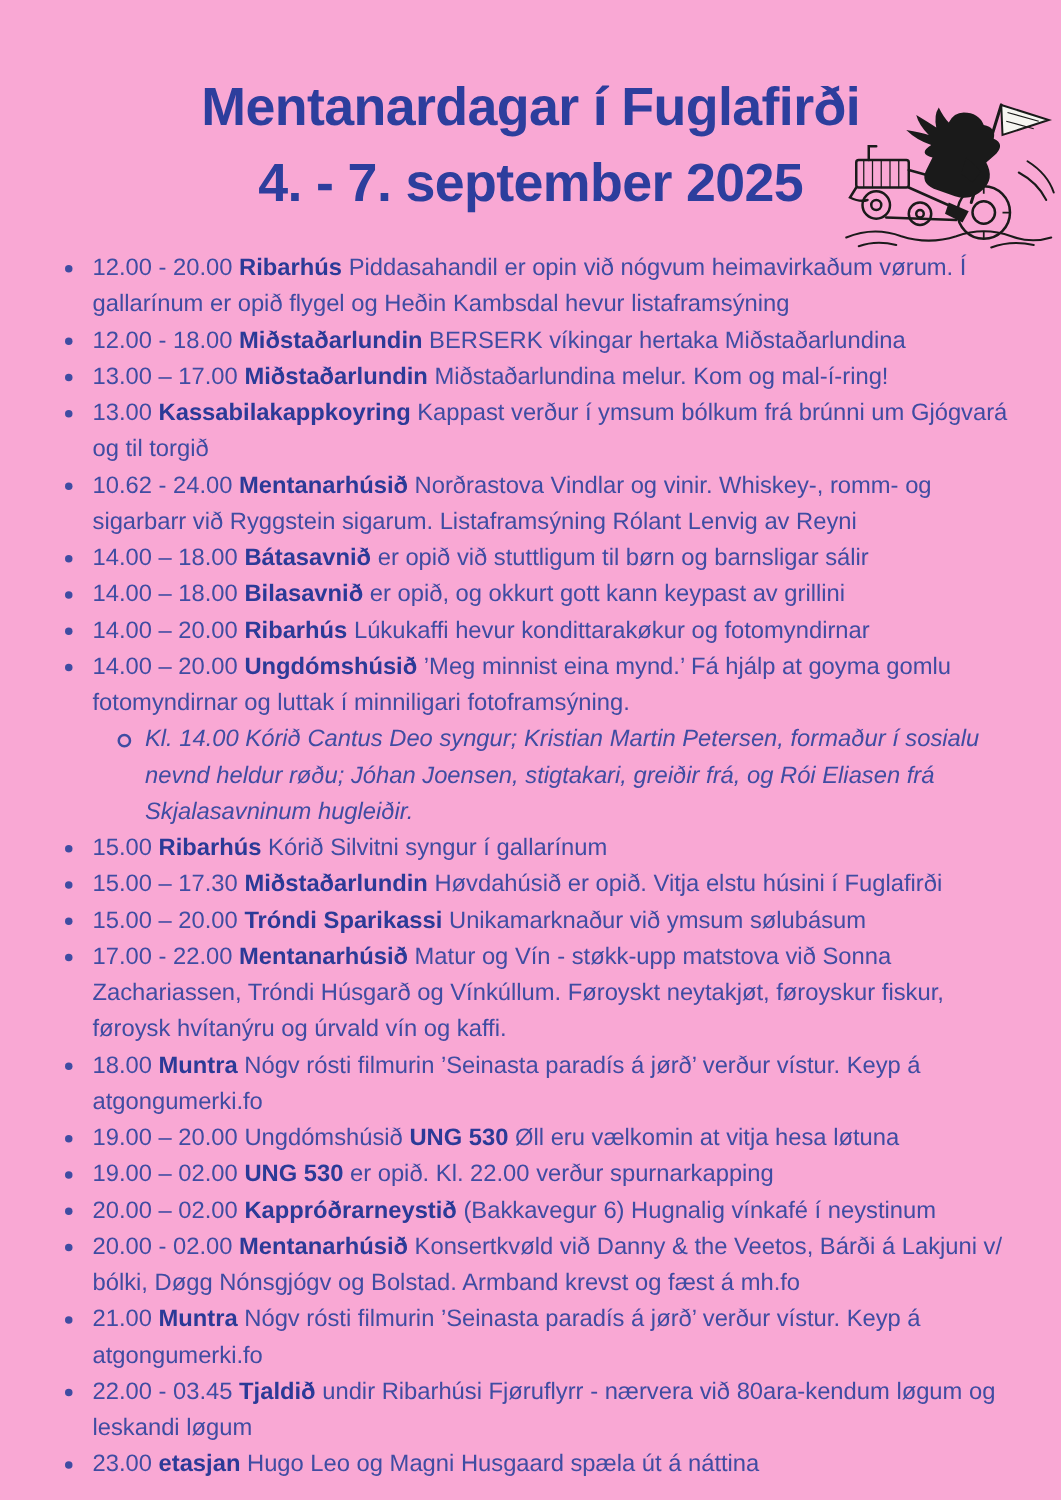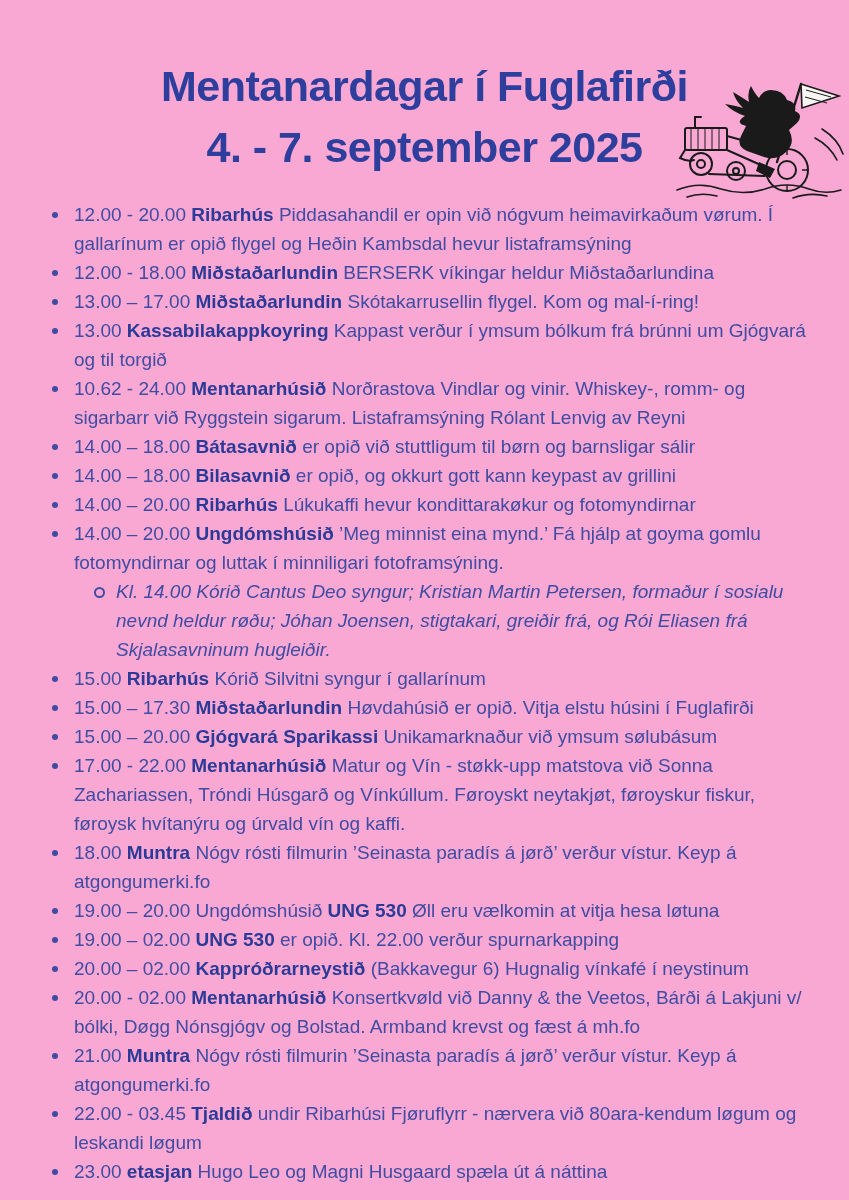--- a/index.html
+++ b/index.html
@@ -68,25 +68,25 @@
     </svg>
   </div>
 
   <ul class="events" id="event-list">
       <li class="event">
         <span class="bullet"></span>
         <div class="event-text"><span class="time">12.00 - 20.00 </span><strong class="venue">Ribarhús</strong><span class="desc"> Piddasahandil er opin við nógvum heimavirkaðum vørum. Í gallarínum er opið flygel og Heðin Kambsdal hevur listaframsýning</span></div>
       </li>
       <li class="event">
         <span class="bullet"></span>
-        <div class="event-text"><span class="time">12.00 - 18.00 </span><strong class="venue">Miðstaðarlundin</strong><span class="desc"> BERSERK víkingar heldur Miðstaðarlundina</span></div>
+        <div class="event-text"><span class="time">12.00 - 18.00 </span><strong class="venue">Miðstaðarlundin</strong><span class="desc"> BERSERK víkingar hertaka Miðstaðarlundina</span></div>
       </li>
       <li class="event">
         <span class="bullet"></span>
-        <div class="event-text"><span class="time">13.00 – 17.00 </span><strong class="venue">Miðstaðarlundin</strong><span class="desc"> Skótakarrusellin flygel. Kom og mal-í-ring!</span></div>
+        <div class="event-text"><span class="time">13.00 – 17.00 </span><strong class="venue">Miðstaðarlundin</strong><span class="desc"> Miðstaðarlundina melur. Kom og mal-í-ring!</span></div>
       </li>
       <li class="event">
         <span class="bullet"></span>
         <div class="event-text"><span class="time">13.00 </span><strong class="venue">Kassabilakappkoyring</strong><span class="desc"> Kappast verður í ymsum bólkum frá brúnni um Gjógvará og til torgið</span></div>
       </li>
       <li class="event">
         <span class="bullet"></span>
         <div class="event-text"><span class="time">10.62 - 24.00 </span><strong class="venue">Mentanarhúsið</strong><span class="desc"> Norðrastova Vindlar og vinir. Whiskey-, romm- og sigarbarr við Ryggstein sigarum. Listaframsýning Rólant Lenvig av Reyni</span></div>
       </li>
       <li class="event">
@@ -113,21 +113,21 @@
       <li class="event">
         <span class="bullet"></span>
         <div class="event-text"><span class="time">15.00 </span><strong class="venue">Ribarhús</strong><span class="desc"> Kórið Silvitni syngur í gallarínum</span></div>
       </li>
       <li class="event">
         <span class="bullet"></span>
         <div class="event-text"><span class="time">15.00 – 17.30 </span><strong class="venue">Miðstaðarlundin</strong><span class="desc"> Høvdahúsið er opið. Vitja elstu húsini í Fuglafirði</span></div>
       </li>
       <li class="event">
         <span class="bullet"></span>
-        <div class="event-text"><span class="time">15.00 – 20.00 </span><strong class="venue">Gjógvará Sparikassi</strong><span class="desc"> Unikamarknaður við ymsum sølubásum</span></div>
+        <div class="event-text"><span class="time">15.00 – 20.00 </span><strong class="venue">Tróndi Sparikassi</strong><span class="desc"> Unikamarknaður við ymsum sølubásum</span></div>
       </li>
       <li class="event">
         <span class="bullet"></span>
         <div class="event-text"><span class="time">17.00 - 22.00 </span><strong class="venue">Mentanarhúsið</strong><span class="desc"> Matur og Vín - støkk-upp matstova við Sonna Zachariassen, Tróndi Húsgarð og Vínkúllum. Føroyskt neytakjøt, føroyskur fiskur, føroysk hvítanýru og úrvald vín og kaffi.</span></div>
       </li>
       <li class="event">
         <span class="bullet"></span>
         <div class="event-text"><span class="time">18.00 </span><strong class="venue">Muntra</strong><span class="desc"> Nógv rósti filmurin ’Seinasta paradís á jørð’ verður vístur. Keyp á atgongumerki.fo</span></div>
       </li>
       <li class="event">

